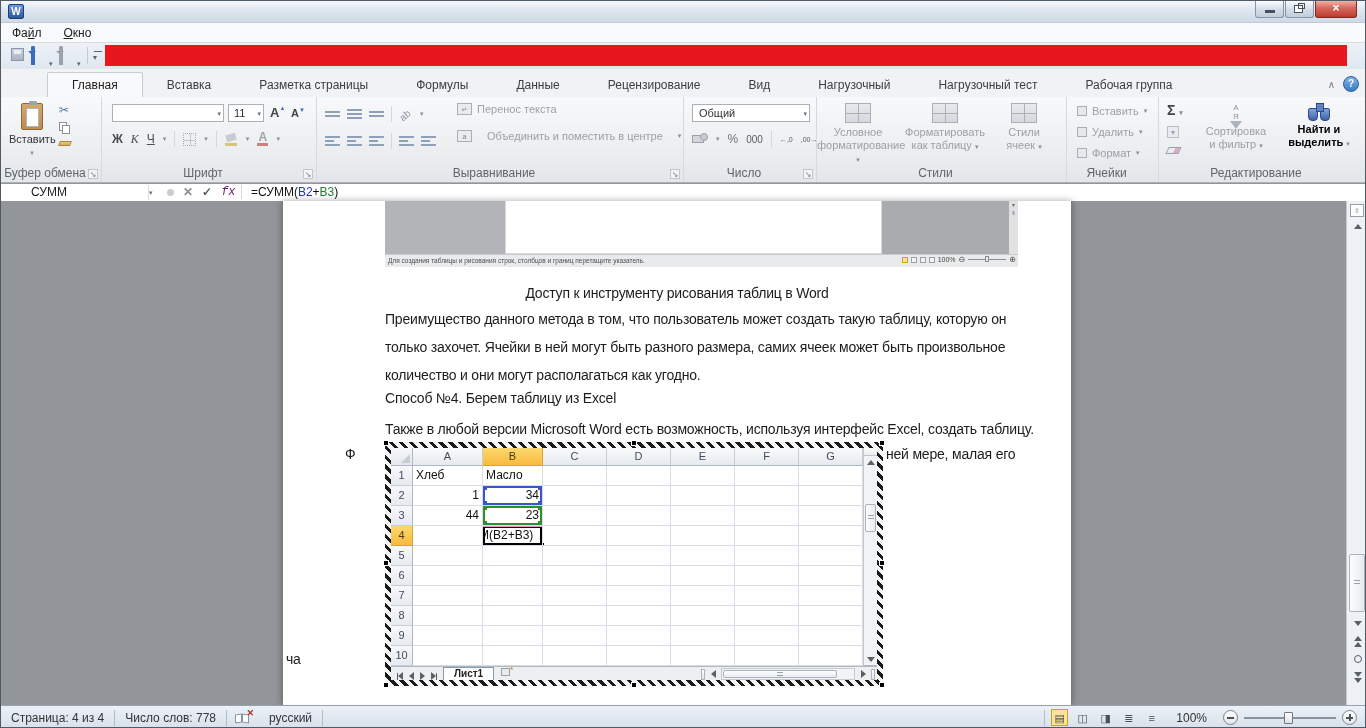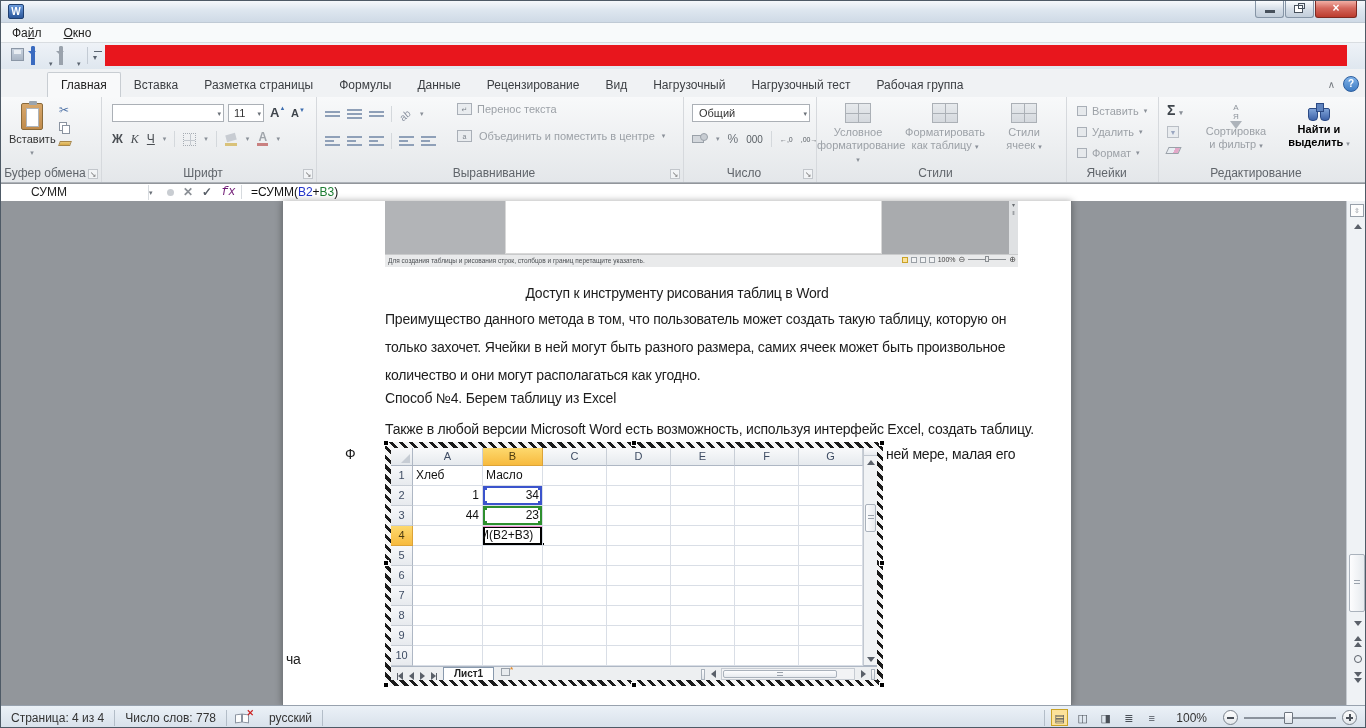--- a/index.html
+++ b/index.html
@@ -32,21 +32,21 @@
 .arc.gray:after{border-top-color:#9AA2AC}
 .caret{font-size:7px;color:#5A6470;margin-left:1px}
 .qat-sep{position:absolute;left:86px;top:4px;width:1px;height:17px;background:#C3CBD4}
 .custom{left:92px;font-size:8px;color:#5A6470}
 .custom b{display:block;width:8px;height:1px;background:#5A6470;margin:3px 0 1px 1px}
 .banner{position:absolute;left:104px;top:2px;width:1242px;height:21px;background:#E8161D}
 
 
 .tabrow{position:absolute;left:0;top:68px;width:100%;height:28px;background:#F0F2F4}
 .tabs{display:flex;margin-left:46px;height:100%;align-items:flex-end}
-.rtab{padding:4px 13px;font-size:12px;color:#3B3E42;line-height:16px}
+.rtab{padding:4px 24px;font-size:12px;color:#3B3E42;line-height:16px}
 .rtab.active{background:#F8F9FA;border:1px solid #C8CDD2;border-bottom:none;border-radius:2px 2px 0 0;color:#222}
 .tab-right{position:absolute;right:6px;top:7px;display:flex;align-items:center;gap:8px}
 .chev{color:#74797F;font-size:10px}
 .helpbtn{width:16px;height:16px;border-radius:50%;background:linear-gradient(#7FB2E8,#3E7CC4);border:1px solid #2C5E9E;color:#fff;font-size:10px;font-weight:bold;text-align:center;line-height:14px}
 
 
 .ribbon{position:absolute;left:0;top:96px;width:100%;height:86px;background:linear-gradient(#F8F9FA,#EDEFF1 55%,#E4E7EA);border-bottom:1px solid #ADB2B8}
 .rgroup{position:absolute;top:0;height:85px;border-right:1px solid #D6D9DD}
 .rlabel{position:absolute;bottom:2px;left:0;right:12px;text-align:center;font-size:12px;color:#60656B;white-space:nowrap}
 .launcher{position:absolute;right:3px;bottom:3px;width:10px;height:10px;font-size:8px;line-height:9px;color:#777;text-align:center;border:1px solid #C2C6CB;background:#F2F4F6}
@@ -96,21 +96,21 @@
 .colA u{display:block;width:11px;height:3px;background:#C98080;margin-top:1px}
 
 
 .alrow{position:absolute;left:8px;display:flex;align-items:center;gap:7px}
 .alrow.r1{top:9px}.alrow.r2{top:36px}
 .ico-l{display:flex;flex-direction:column;gap:2px;width:15px}
 .ico-l i{height:2px;background:#8FA0B8;display:block}
 .ico-l i.s{width:9px}
 .orient{font-size:10px;color:#8A92A0;transform:rotate(-40deg);width:14px}
 .wrapbtn{position:absolute;left:140px;top:6px;display:flex;align-items:center;gap:5px;font-size:11px}
-.mergebtn{position:absolute;left:140px;top:33px;display:flex;align-items:center;gap:7px;font-size:11px;white-space:nowrap}
+.mergebtn{position:absolute;left:140px;top:33px;display:flex;align-items:center;gap:15px;font-size:11px;white-space:nowrap}
 .miniico{width:15px;height:12px;border:1px solid #A9AFB7;background:#E9ECEF;position:relative;font-size:7px;color:#7C838C;text-align:center;line-height:11px}
 
 
 .numcombo{position:absolute;left:8px;top:7px;width:118px;height:18px;background:#fff;border:1px solid #ABB0B6;font-size:11px;color:#333;padding:2px 0 0 6px}
 .numrow{position:absolute;left:8px;top:34px;display:flex;align-items:center;gap:8px;font-size:12px;color:#6E747B}
 .moneyico{width:16px;height:12px;position:relative}
 .moneyico i{position:absolute;left:0;top:2px;width:12px;height:8px;background:#D3D7DC;border:1px solid #9AA1A9;display:block}
 .moneyico u{position:absolute;right:0;top:0;width:8px;height:8px;border-radius:50%;background:#C7CCD2;border:1px solid #9AA1A9;display:block}
 .th000{font-size:10px;letter-spacing:0;color:#5A6066}
 .decico{font-size:7px;color:#5A6066;border:0;line-height:7px;text-align:center}

